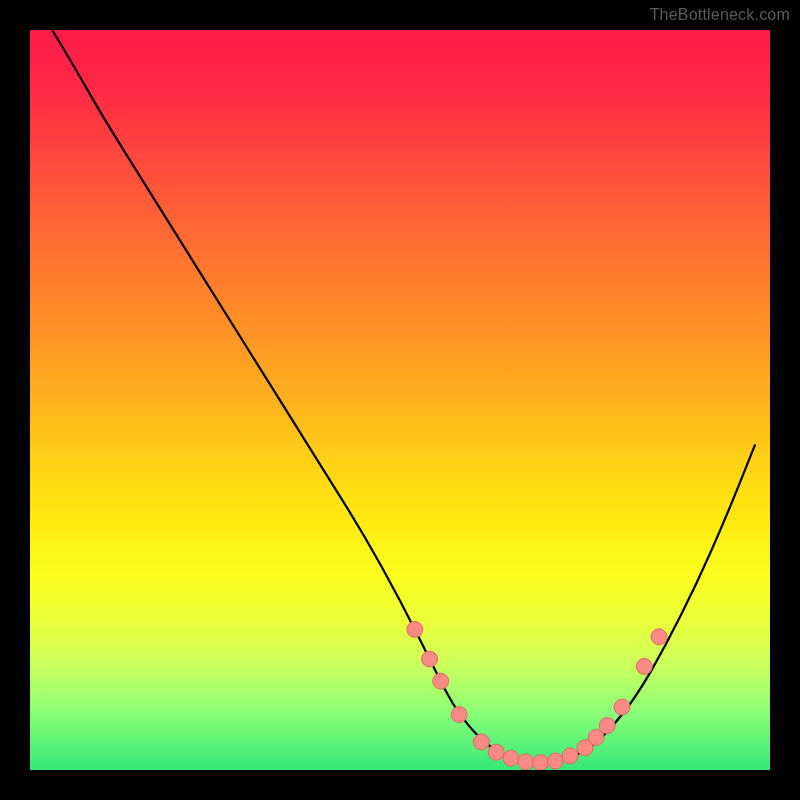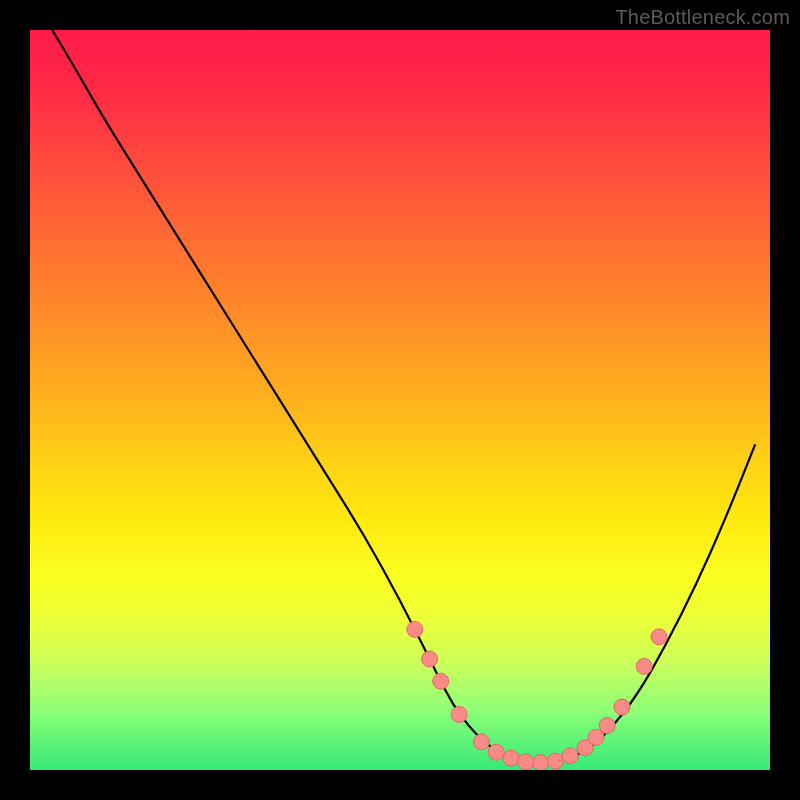--- a/index.html
+++ b/index.html
@@ -1,21 +1,21 @@
 <!DOCTYPE html>
 <html><head>
 <meta charset="utf-8">
 <style>
 html,body{margin:0;padding:0;width:800px;height:800px;overflow:hidden;background:#000;font-family:Arial,Helvetica,sans-serif}
 .frame{position:absolute;left:0;top:0;width:800px;height:800px;background:#000}
 .plot{position:absolute;left:30px;top:30px;width:740px;height:740px;background:linear-gradient(to bottom,
   #ff1a4b 0%, #ff2a45 8%, #ff4a3e 18%, #ff6b33 28%, #ff8a28 38%,
   #ffb11e 50%, #ffd016 58%, #ffe90f 66%, #faff20 74%, #eaff3a 80%,
   #c8ff5e 86%, #8dff77 92%, #35e978 100%)}
-.watermark{position:absolute;right:10px;top:6px;color:#5b5b5b;font-size:20px;font-weight:400;letter-spacing:.2px}
+.watermark{position:absolute;right:10px;top:6px;color:#5b5b5b;font-size:16px;font-weight:400;letter-spacing:.2px}
 svg{position:absolute;left:30px;top:30px}
 </style>
 </head>
 <body>
 
 <div class="frame">
   <div class="plot"></div>
   <div class="watermark">TheBottleneck.com</div>
   <svg id="svg" width="740" height="740" viewBox="0 0 740 740">
       <path d="M 22.2 0.0 Q 22.2 0.0 33.3 18.5 Q 44.4 37.0 59.2 62.9 Q 74.0 88.8 92.5 118.4 Q 111.0 148.0 129.5 177.6 Q 148.0 207.2 166.5 236.8 Q 185.0 266.4 203.5 296.0 Q 222.0 325.6 240.5 355.2 Q 259.0 384.8 277.5 414.4 Q 296.0 444.0 314.5 473.6 Q 333.0 503.2 351.5 536.5 Q 370.0 569.8 388.5 606.8 Q 407.0 643.8 414.4 658.6 Q 421.8 673.4 432.9 688.2 Q 444.0 703.0 455.1 712.3 Q 466.2 721.5 477.3 725.9 Q 488.4 730.4 499.5 731.5 Q 510.6 732.6 521.7 731.5 Q 532.8 730.4 543.9 725.9 Q 555.0 721.5 566.1 712.3 Q 577.2 703.0 592.0 684.5 Q 606.8 666.0 621.6 640.1 Q 636.4 614.2 651.2 584.6 Q 666.0 555.0 680.8 521.7 Q 695.6 488.4 710.4 451.4 T 725.2 414.4" fill="none" stroke="#000000" stroke-width="2.2"></path>

